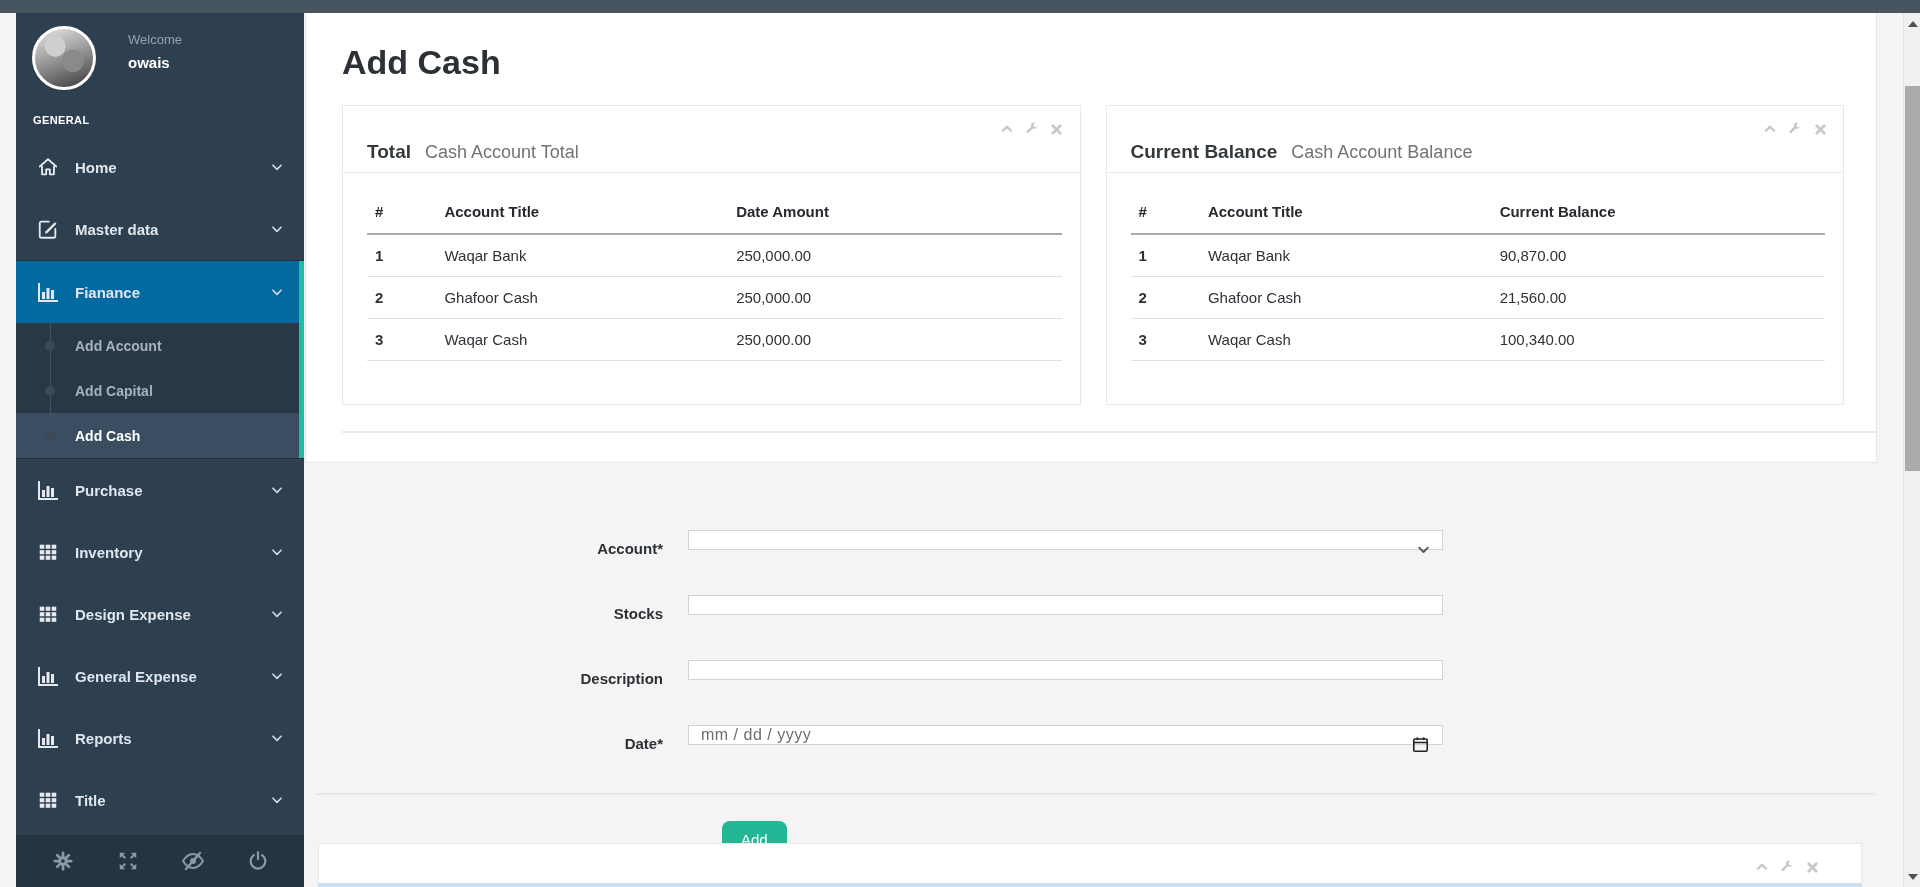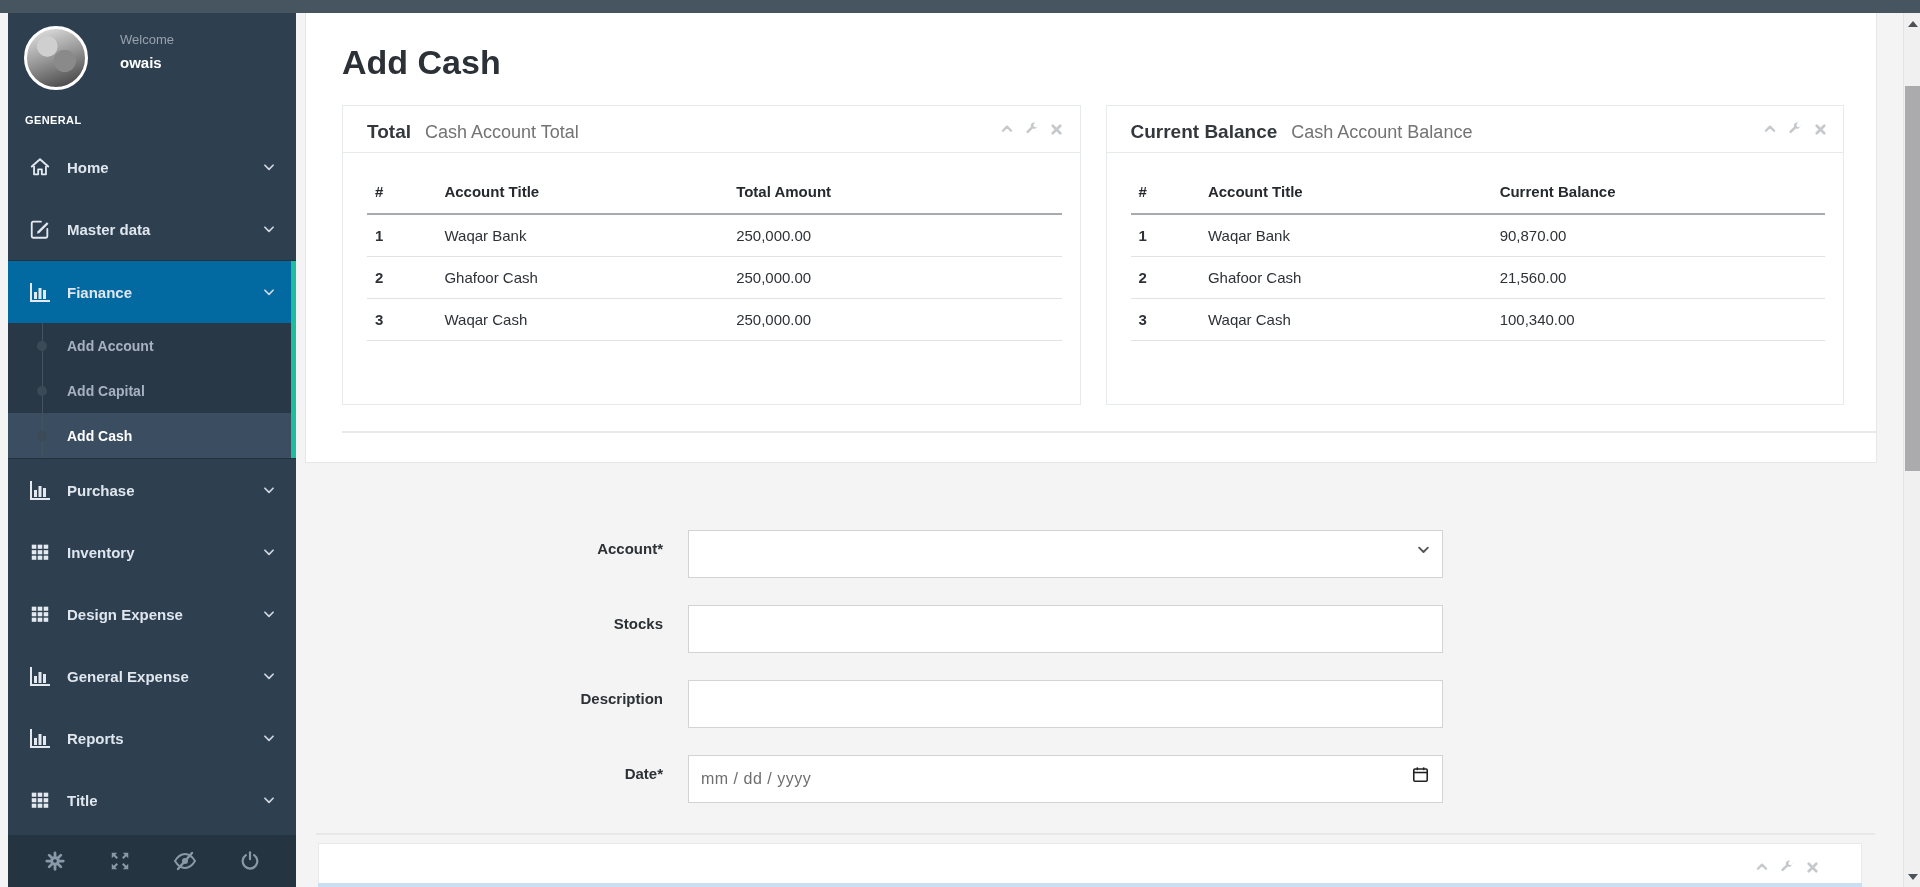--- a/index.html
+++ b/index.html
@@ -3,21 +3,21 @@
 <meta charset="utf-8">
 <style>
   * { margin:0; padding:0; box-sizing:border-box; }
   html,body { width:1920px; height:887px; overflow:hidden; }
   body { font-family:"Liberation Sans", sans-serif; background:#f4f4f5; position:relative; }
 
   
   .top-strip { position:absolute; top:0; left:0; width:1920px; height:13px; background:#475561; z-index:30; }
 
   
-  .sidebar { position:absolute; top:13px; left:8px; width:288px; height:874px; background:#2e3f50; z-index:20; }
+  .sidebar { position:absolute; top:13px; left:16px; width:288px; height:874px; background:#2e3f50; z-index:20; }
   .profile { padding:13px 16px 10px 16px; display:flex; align-items:flex-start; }
   .avatar { width:64px; height:64px; border-radius:50%; border:3px solid #fff;
             background:
               radial-gradient(circle at 35% 30%, #cfcfcf 0 18%, transparent 19%),
               radial-gradient(circle at 65% 55%, #8a8a8a 0 22%, transparent 23%),
               linear-gradient(160deg,#e8e8e8 0%, #9c9c9c 45%, #3a3a3a 100%);
             flex:0 0 auto; }
   .profile-text { margin-left:32px; padding-top:6px; }
   .welcome { color:#98a2ac; font-size:13px; margin-bottom:7px; }
   .username { color:#ffffff; font-size:15px; font-weight:bold; }
@@ -46,41 +46,41 @@
   
   .content { position:absolute; top:13px; left:288px; width:1632px; height:874px; background:#f4f4f5; }
 
   .white-card { position:absolute; top:0; left:17px; width:1572px; height:450px; background:#ffffff;
                 border:1px solid #e7e7ea; border-top:none; }
   .page-title { font-size:34px; font-weight:bold; color:#2b3136; margin:30px 0 0 36px; }
 
   .panels-row { display:flex; gap:25px; margin:23px 32px 0 36px; }
   .ibox { flex:1; background:#fff; border:1px solid #e7eaec; height:300px; position:relative; }
   .ibox-header { padding:15px 18px 9px 24px; border-bottom:1px solid #e7eaec; display:flex; align-items:baseline; }
-  .ibox-title { font-size:19px; font-weight:bold; color:#33383d; }
+  .ibox-title { font-size:19px; font-weight:bold; color:#33383d;margin-top:20px; }
   .ibox-subtitle { font-size:18px; color:#737373; margin-left:14px; }
   .ibox-tools { position:absolute; top:16px; right:16px; display:flex; gap:11px; }
   .ibox-tools .ti { width:14px; height:14px; display:flex; align-items:center; justify-content:center; cursor:pointer; }
   .ibox-content { padding:8px 18px 0 24px; }
 
   table.acct { width:100%; border-collapse:collapse; }
   table.acct th { text-align:left; font-size:15px; font-weight:bold; color:#26292d;
                   padding:22px 8px 13px 8px; border-bottom:2px solid #a7abb0; }
   table.acct td { font-size:15px; color:#2e3237; padding:12px 8px; border-bottom:1px solid #e0e3e6; }
   table.acct td:first-child { font-weight:bold; }
   table.acct th:nth-child(1), table.acct td:nth-child(1) { width:10%; }
   table.acct th:nth-child(2), table.acct td:nth-child(2) { width:42%; }
 
   .card-hr { border:none; border-top:2px solid #e7eaec; margin:26px 0 0 36px; }
 
   
   .form-block { position:absolute; top:517px; left:0; width:1632px; }
   .form-row { display:flex; margin-bottom:27px; }
   .form-label { width:400px; text-align:right; padding-right:25px; font-size:15px; font-weight:bold; color:#2c3136; line-height:38px; }
-  .ctrl { width:755px; height:48px; background:#fff; border:1px solid #d3d3d5; position:relative; }
+  .ctrl { width:755px; height:20px; background:#fff; border:1px solid #d3d3d5; position:relative; }
   input.ctrl { font-size:15px; color:#333; padding:0 12px; outline:none; }
   .select-ctrl { cursor:pointer; }
   .select-ctrl .sel-chev { position:absolute; right:11px; top:11px; }
   .date-ctrl { display:flex; align-items:center; padding:0 12px; cursor:text; }
   .date-ctrl .date-ph { font-size:16px; color:#6e6e6e; letter-spacing:.5px; }
   .date-ctrl .cal { position:absolute; right:12px; top:9px; cursor:pointer; }
 
   .form-hr { border:none; border-top:2px solid #e8e8ea; margin:30px 45px 0 28px; }
   .btn-add { display:inline-block; margin:26px 4px 0 434px; background:#23b796; color:#fff; font-size:15px;
              border:none; border-radius:8px; padding:10px 19px; cursor:pointer; font-family:"Liberation Sans", sans-serif; }
@@ -378,21 +378,21 @@
                 </g>
               </svg>
           </span>
         </div>
         <div class="ibox-content">
           <table class="acct">
             <thead>
                 <tr>
                   <th>#</th>
                   <th>Account Title</th>
-                  <th>Total Amount</th>
+                  <th>Date Amount</th>
                 </tr>
               </thead>
             <tbody>
                 <tr>
                   <td>1</td>
                   <td>Waqar Bank</td>
                   <td>250,000.00</td>
                 </tr>
                 <tr>
                   <td>2</td>

